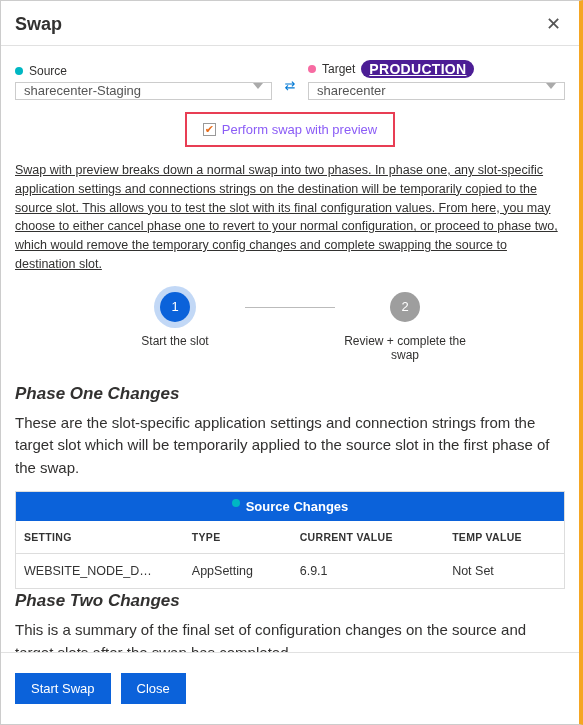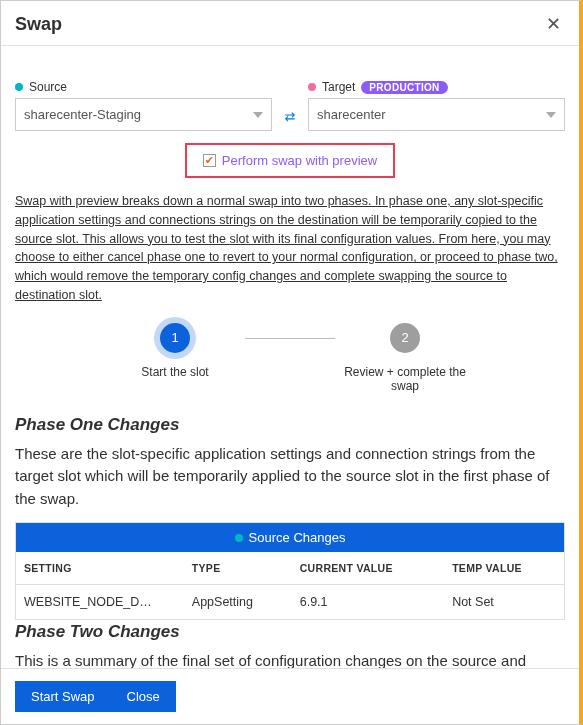--- a/index.html
+++ b/index.html
@@ -39,48 +39,49 @@
   .panel-body {
     padding: 14px 14px 0 14px;
     overflow-y: auto;
     flex: 1;
   }
   .slot-row {
     display: flex;
     align-items: flex-end;
     gap: 8px;
   }
-  .slot-col { flex: 1; margin-top: 20px; }
+  .slot-col { flex: 1; }
   .slot-label-row {
     display: flex;
     align-items: center;
     gap: 6px;
     margin-bottom: 4px;
   }
   .dot {
     width: 8px; height: 8px; border-radius: 50%;
     display: inline-block;
   }
   .dot-teal { background: #00b7c3; }
   .dot-pink { background: #f76ba2; }
   .slot-label { font-size: 12px; color: #323130; }
   .badge-prod {
-    background: #8b5cf6;
+    background: #4c1d95;
     color: #fff;
-    font-size: 10px;
+    font-size: 14px;
     font-weight: 700;
     padding: 1px 8px;
     border-radius: 10px;
     letter-spacing: 0.3px;
+    text-decoration: underline;
   }
   .dropdown {
     border: 1px solid #ccc;
-    height: 33px;
-    display: flex;
-    align-items: center;
+    height: 18px;
+    display: flex;
+    align-items: flex-start;
     justify-content: space-between;
     padding: 0 8px;
     font-size: 13px;
     background: #fff;
     color: #555;
   }
   .caret {
     width: 0; height: 0;
     border-left: 5px solid transparent;
     border-right: 5px solid transparent;
@@ -185,26 +186,26 @@
     font-size: 15px;
     line-height: 1.5;
     margin-bottom: 12px;
   }
   .table-wrap {
     border: 1px solid #ddd;
   }
   .table-header-bar {
     background: #0b62da;
     color: #fff;
-    font-weight: 400;
+    font-weight: 700;
     font-size: 13px;
     text-align: center;
     padding: 7px 0;
     display: flex;
-    align-items: center;
+    align-items: flex-start;
     justify-content: center;
     gap: 6px;
   }
   table {
     width: 100%;
     border-collapse: collapse;
     font-size: 12px;
   }
   th {
     text-align: left;
@@ -238,22 +239,23 @@
     font-size: 13px;
     font-weight: 600;
     display: flex;
     align-items: center;
     justify-content: center;
     gap: 6px;
     cursor: pointer;
   }
   .panel-footer {
     border-top: 1px solid #e1e1e1;
-    padding: 12px 14px;
-    display: flex;
+    padding: 20px 14px;
+    display: flex;
+    gap: 10px;
   }
   .btn {
     background: #0b62da;
     color: #fff;
     border: none;
     font-size: 13px;
     padding: 8px 16px;
     cursor: pointer;
   }
 </style>

